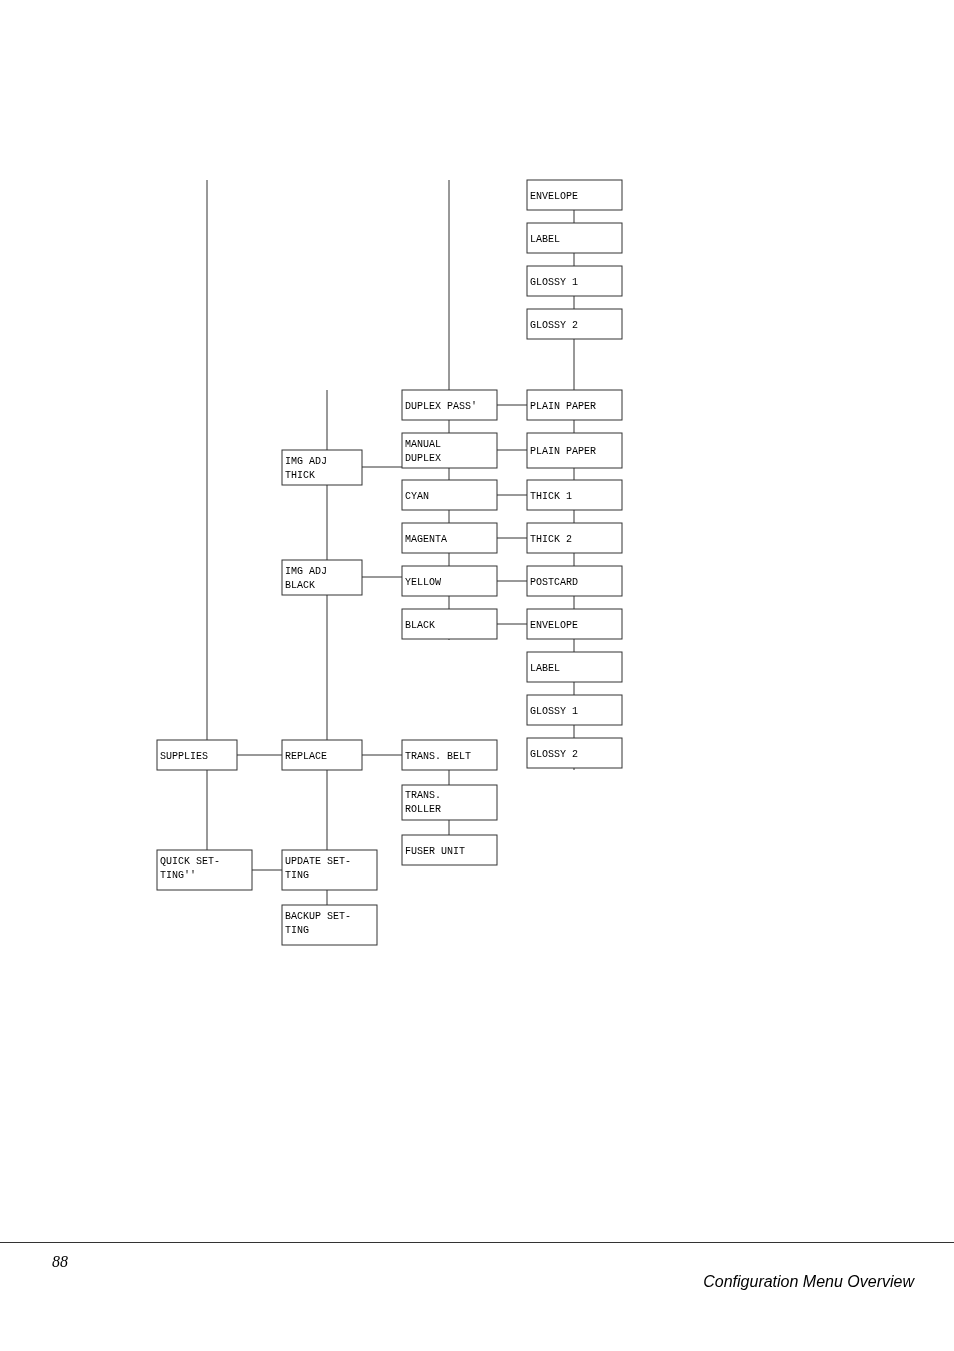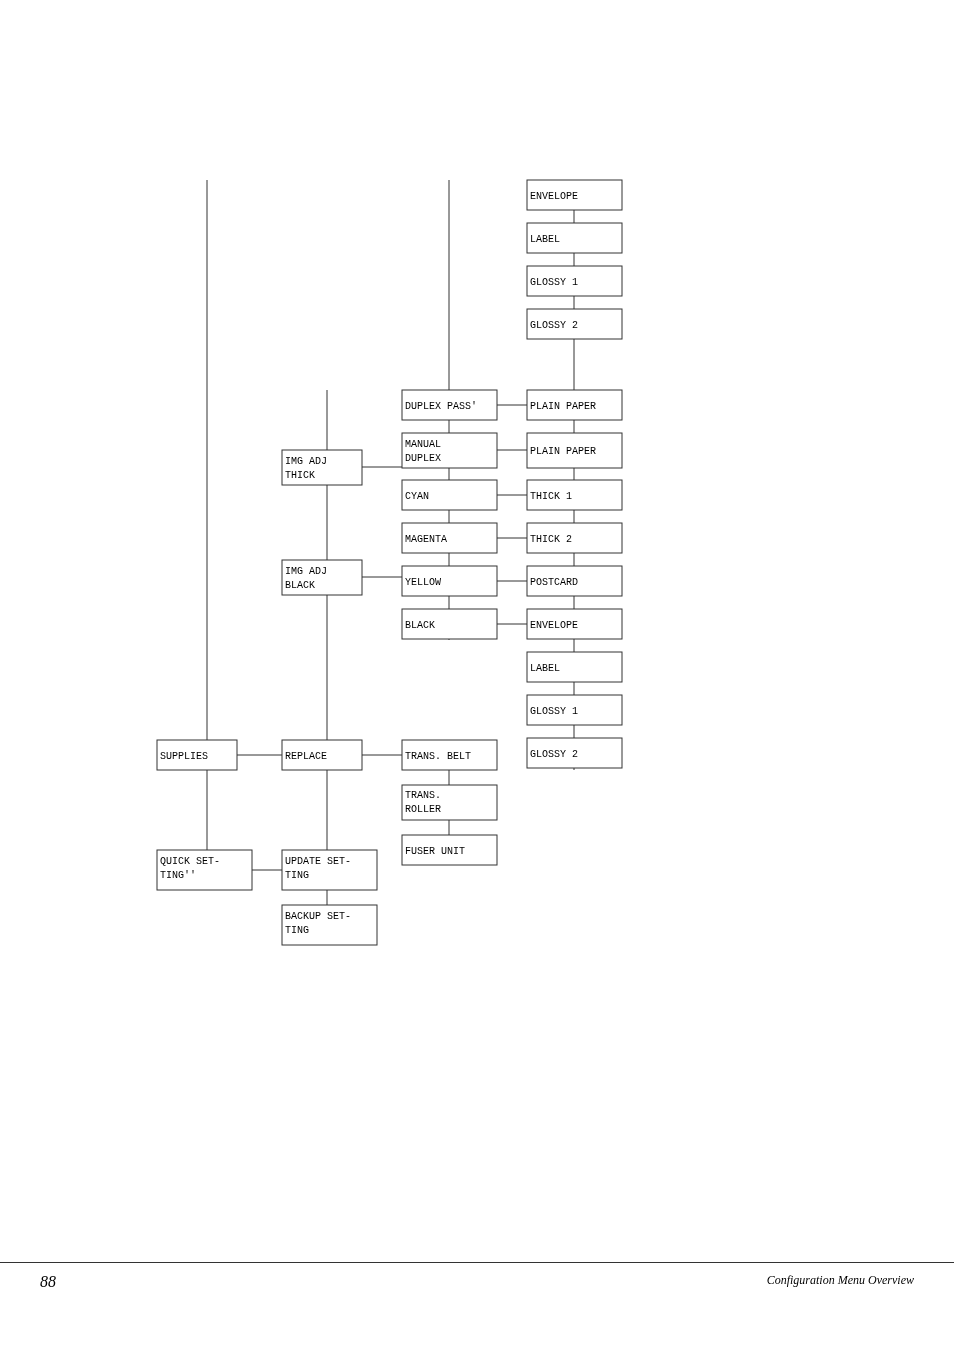--- a/index.html
+++ b/index.html
@@ -192,17 +192,17 @@
 
       <rect x="400" y="615" width="95" height="30" fill="white" stroke="#333" stroke-width="1"></rect>
       <text x="403" y="634" font-family="Courier New, monospace" font-size="10">GLOSSY 1</text>
 
       <rect x="400" y="658" width="95" height="30" fill="white" stroke="#333" stroke-width="1"></rect>
       <text x="403" y="677" font-family="Courier New, monospace" font-size="10">GLOSSY 2</text>
 
     </svg>
   </div>
 
-  <div style="position:absolute;bottom:60px;left:0;right:0;border-top:1px solid #333;display:flex;justify-content:space-between;padding:10px 40px 0 40px;">
+  <div style="position:absolute;bottom:60px;left:0;right:0;border-top:1px solid #333;display:flex;justify-content:space-between;padding:10px 40px 0 52px;">
     <span style="font-style:italic;font-size:16px;font-family:Georgia,serif;">88</span>
-    <span style="font-style:italic;font-size:12px;font-family:Liberation Serif, serif;">Configuration Menu Overview</span>
+    <span style="font-style:italic;font-size:16px;font-family:Liberation Sans, sans-serif;margin-top:20px;">Configuration Menu Overview</span>
   </div>
 </div>
 
 </body></html>

